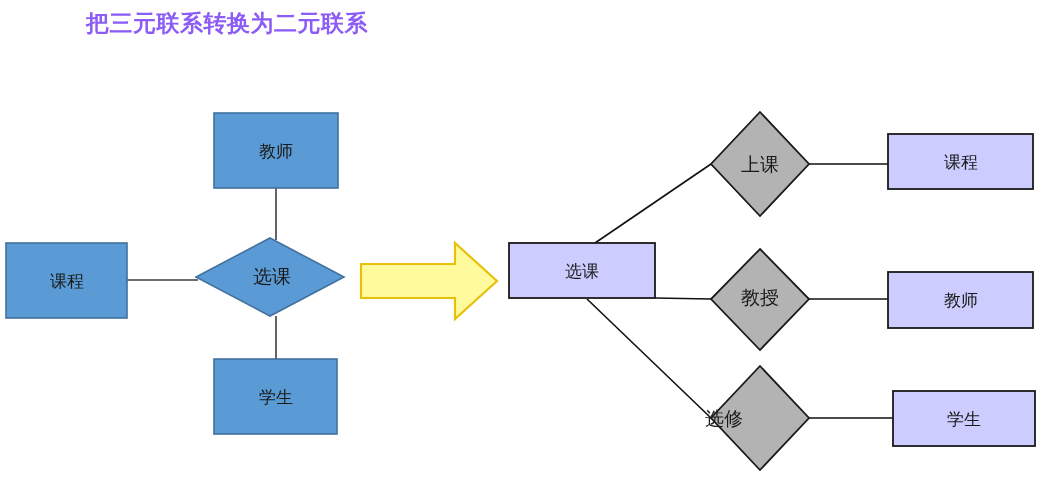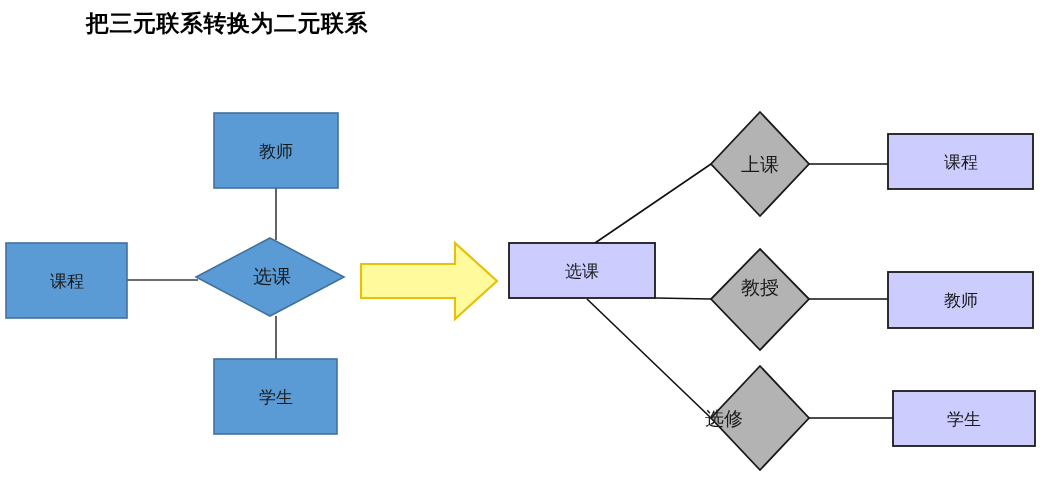--- a/index.html
+++ b/index.html
@@ -21,21 +21,21 @@
     width: 1046px;
     height: 483px;
   }
   .title {
     position: absolute;
     left: 86px;
     top: 8px;
     font-family: "Liberation Sans", "DejaVu Sans", sans-serif;
     font-size: 23px;
     font-weight: bold;
-    color: #000000;
+    color: #8b5cf6;
     letter-spacing: 0.5px;
     white-space: nowrap;
   }
   
   .node-label {
     position: absolute;
     font-family: "Liberation Serif", "DejaVu Serif", serif;
     font-size: 17px;
     color: #1a1a1a;
     white-space: nowrap;
@@ -130,21 +130,21 @@
   <div class="node-label" style="left:67px; top:281px;">课程</div>
 
   <div class="node-label" style="left:276px; top:397px;">学生</div>
 
   <div class="node-label diamond-label" style="left:272px; top:277px;">选课</div>
 
   <div class="node-label" style="left:582px; top:271px;">选课</div>
 
   <div class="node-label diamond-label" style="left:760px; top:165px;">上课</div>
 
-  <div class="node-label diamond-label" style="left:760px; top:288px;">教授</div>
+  <div class="node-label diamond-label" style="left:760px; top:298px;">教授</div>
 
   <div class="node-label diamond-label" style="left:724px; top:419px;">选修</div>
 
   <div class="node-label" style="left:961px; top:162px;">课程</div>
 
   <div class="node-label" style="left:961px; top:300px;">教师</div>
 
   <div class="node-label" style="left:964px; top:419px;">学生</div>
 
 </div>

